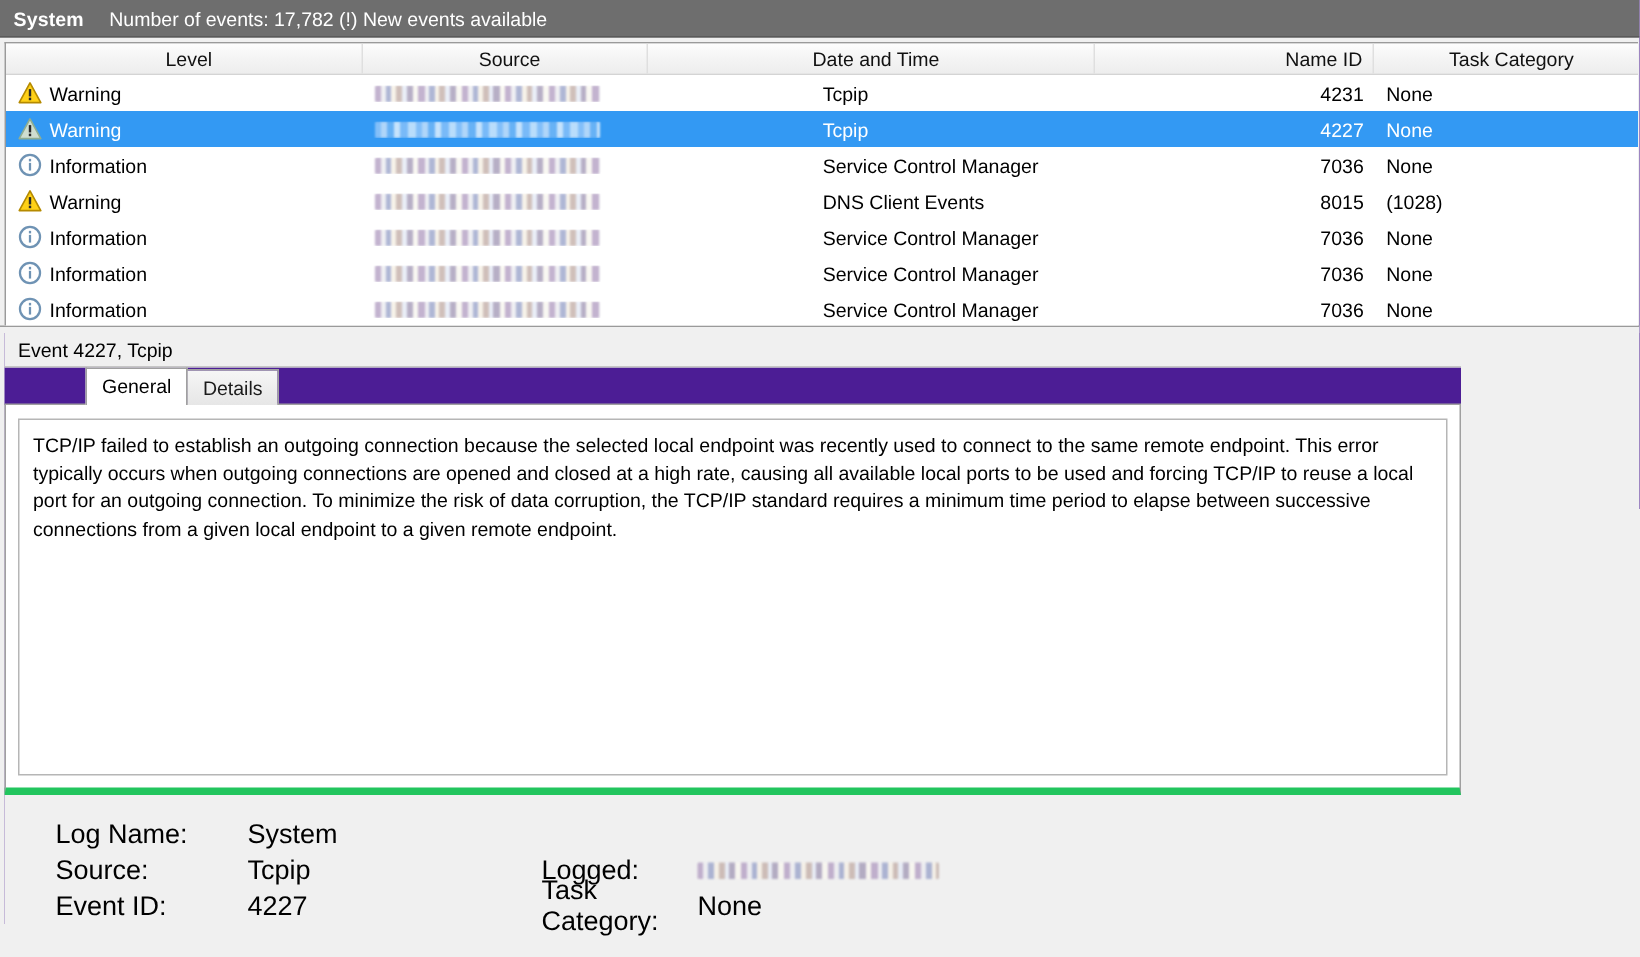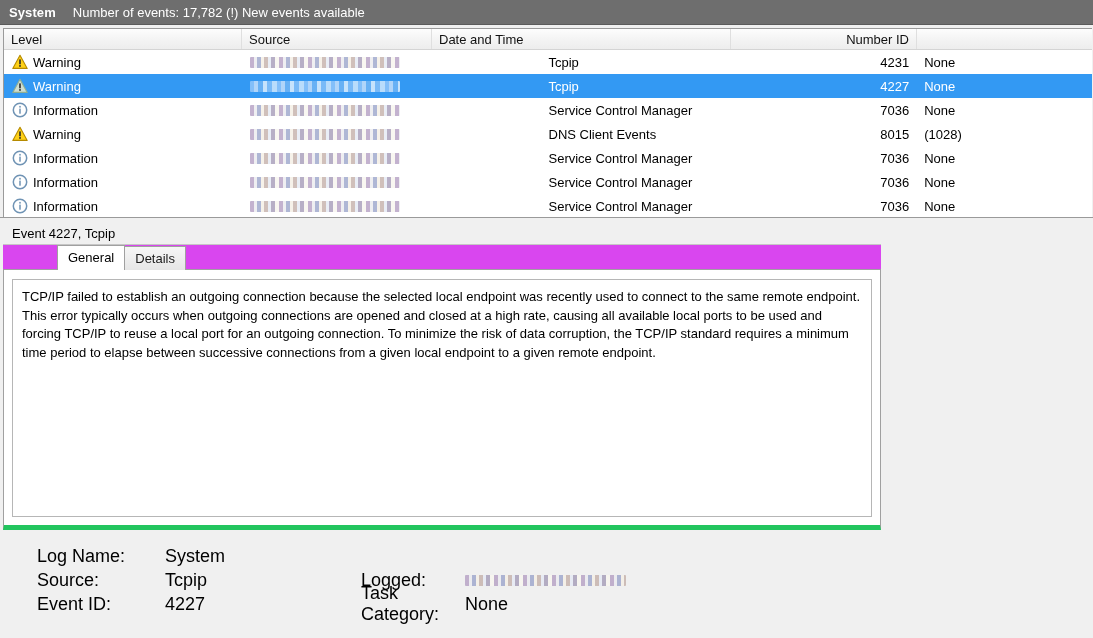--- a/index.html
+++ b/index.html
@@ -58,20 +58,21 @@
     font-size: 13px;
   }
   .hdr-cell {
     box-sizing: border-box;
     padding: 1px 0 0 7px;
     border-right: 1px solid #dfdfdf;
     white-space: nowrap;
     overflow: hidden;
     line-height: 19px;
     color: #111;
+    text-align: center;
   }
   .hdr-cell.num { text-align: right; padding-right: 7px; }
 
   .c-level   { width: 238px; }
   .c-date    { width: 299px; }
   .c-source  { width: 190px; }
   .c-eid     { width: 186px; }
   .c-task    { width: 176px; border-right: none; }
 
   .row {
@@ -101,23 +102,23 @@
     height: 5px;
     width: 1093px;
     background: #f0f0f0;
     border-top: 1px solid #9a9a9a;
     box-sizing: border-box;
   }
 
   
   .detail-pane {
     margin: 0 0 0 3px;
-    width: 878px;
-    box-sizing: border-box;
-    background: #d946ef;
+    width: 971px;
+    box-sizing: border-box;
+    background: #4c1d95;
   }
   .detail-title {
     height: 23px;
     line-height: 23px;
     padding-left: 9px;
     font-size: 13px;
     color: #000;
     border-bottom: 1px solid #c6c6c6;
     background: #f0f0f0;
     box-sizing: border-box;
@@ -242,21 +243,22 @@
 <div class="topbar">
   <span class="log-name">System</span>
   <span class="evt-count">Number of events: 17,782 (!) New events available</span>
 </div>
 
 <div class="list-wrap">
   <div class="hdr-row">
     <div class="hdr-cell c-level">Level</div>
     <div class="hdr-cell c-source">Source</div>
     <div class="hdr-cell c-date">Date and Time</div>
-    <div class="hdr-cell c-eid num">Number ID</div>
+    <div class="hdr-cell c-eid num">Name ID</div>
+    <div class="hdr-cell c-task">Task Category</div>
   </div>
   <div id="rows-host">
       <div class="row">
         <div class="cell c-level">
           <span>
             <svg class="ico" viewBox="0 0 16 16">
               <path d="M8 1.3 L15.2 14.4 L0.8 14.4 Z" fill="#ffd117" stroke="#b58a00" stroke-width="1.1" stroke-linejoin="round"></path>
               <rect x="7.2" y="5.4" width="1.6" height="4.9" fill="#2a2a2a"></rect>
               <rect x="7.2" y="11.1" width="1.6" height="1.7" fill="#2a2a2a"></rect>
             </svg>

